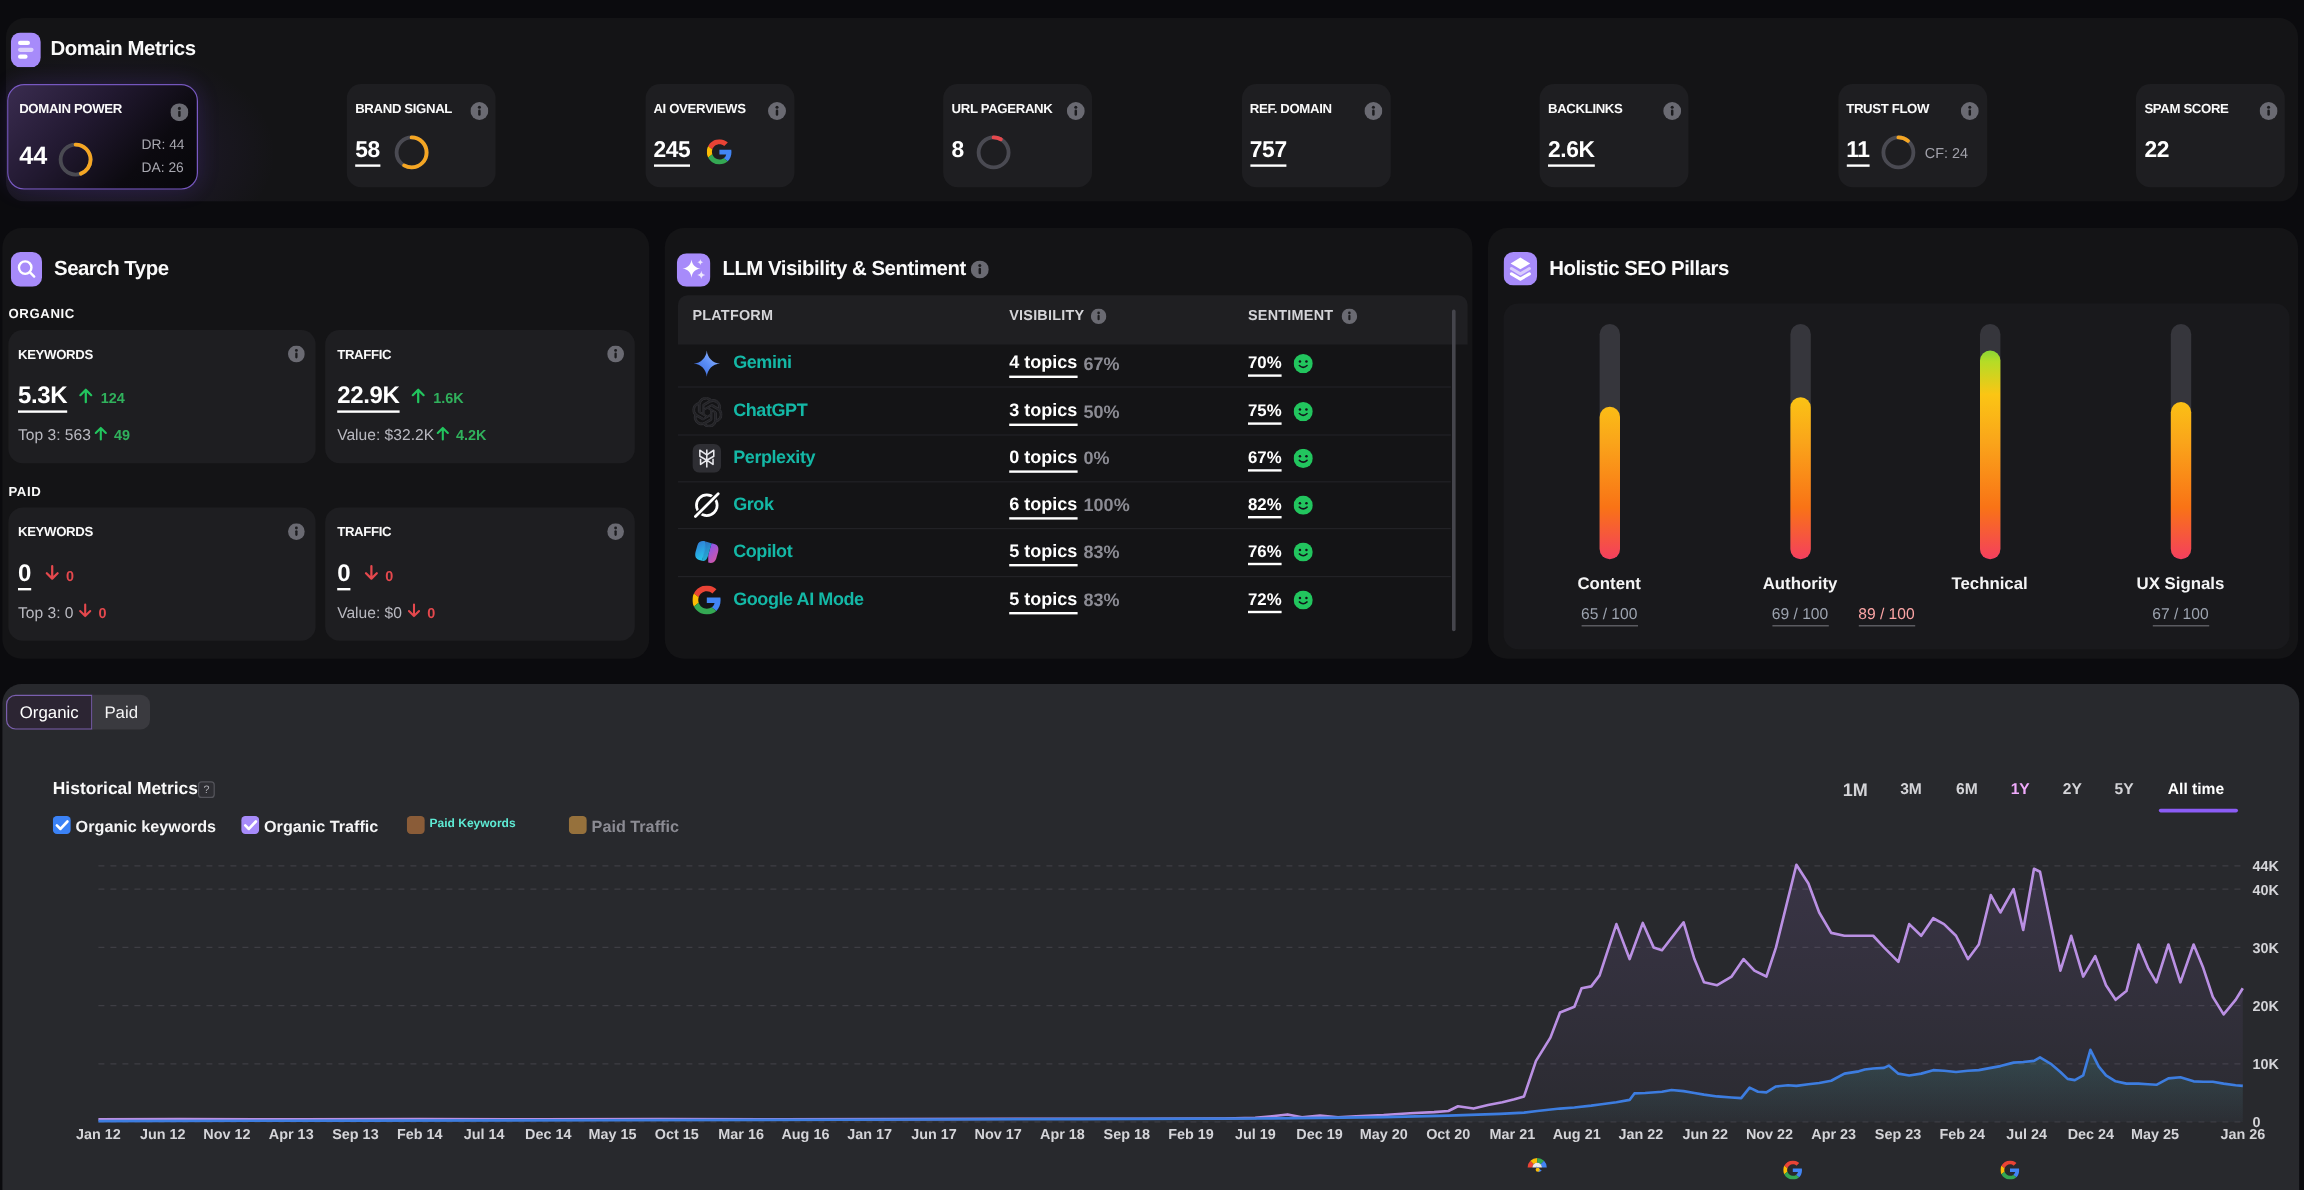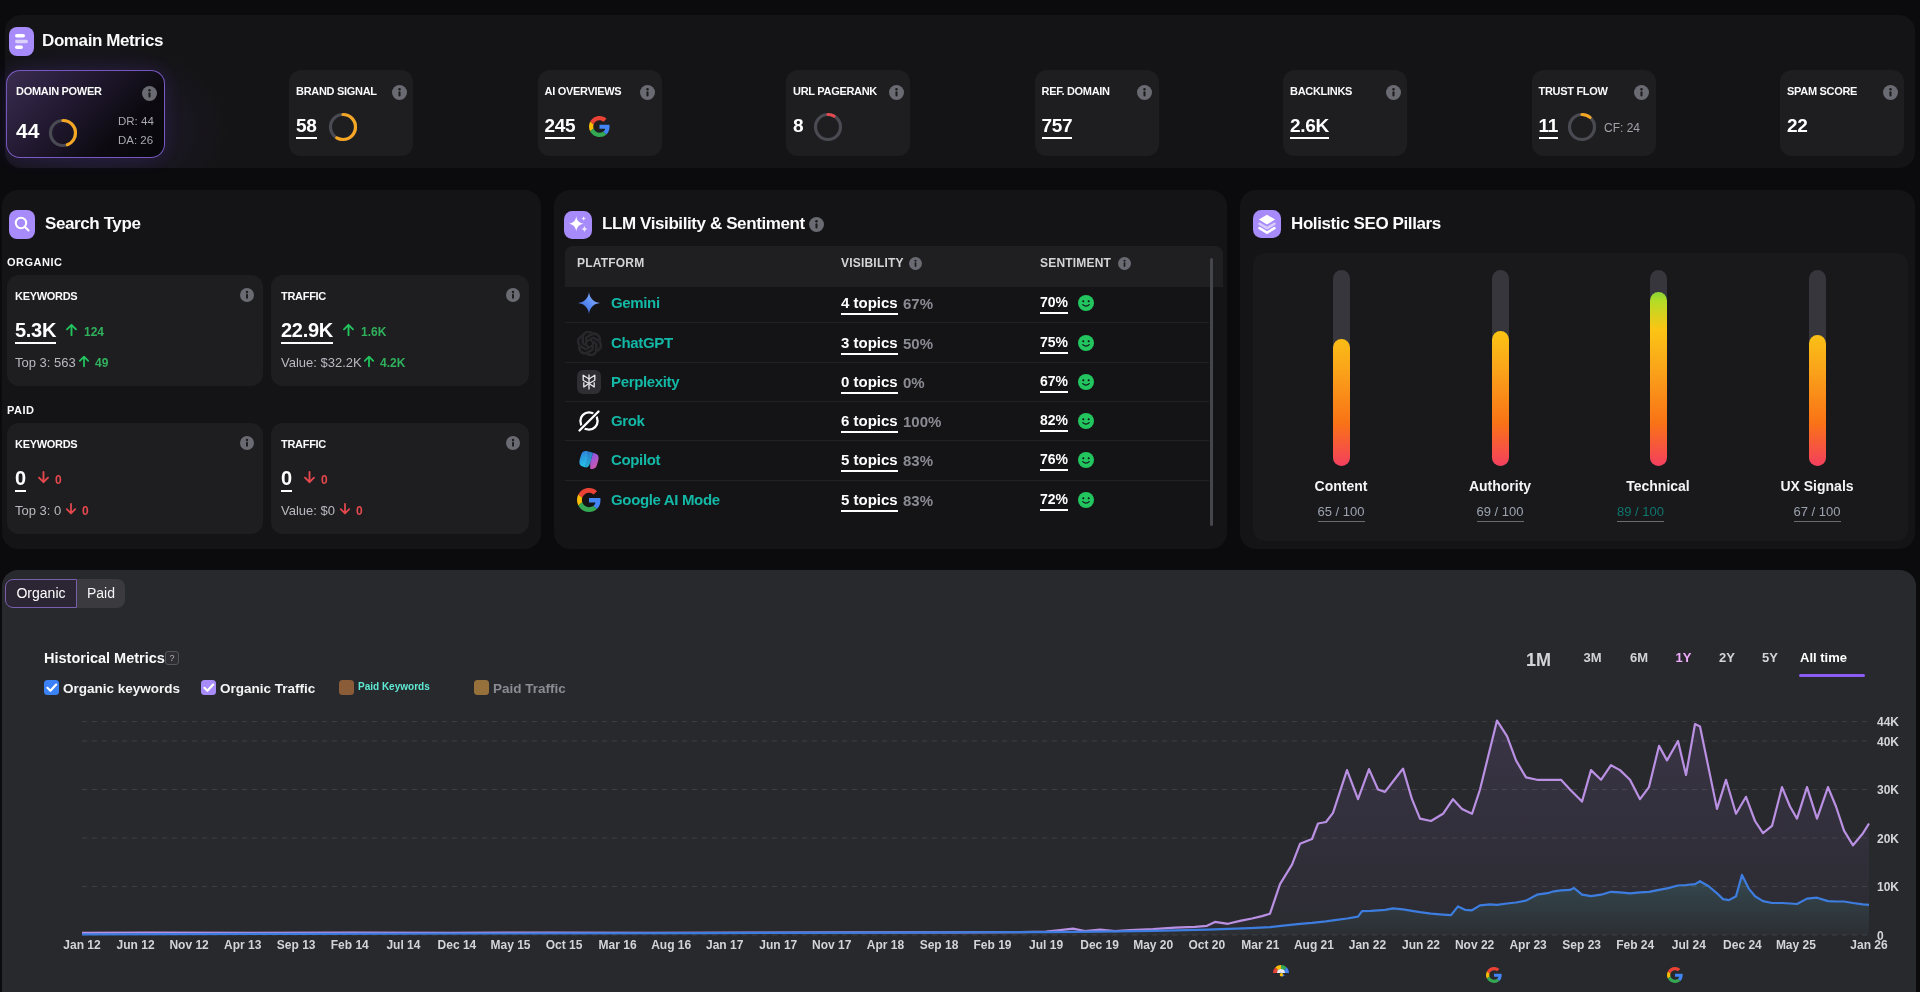--- a/index.html
+++ b/index.html
@@ -346,21 +346,21 @@
 <div class="abs" style="left:1332.5px;top:339px;width:17px;height:127px;border-radius:9px;background:linear-gradient(to top,#f43f5e 0%,#f97316 22%,#faa51a 50%,#fbc514 70%,#b5dc26 84%,#26c55e 100%);background-size:17px 196px;background-position:bottom"></div>
 <div class="abs" style="left:1281px;top:478px;width:120px;text-align:center;font-size:14px;font-weight:bold;color:#f4f4f5">Content</div>
 <div class="abs" style="left:1281px;top:504px;width:120px;text-align:center;font-size:13px;color:#9ca3af"><span style="border-bottom:1.5px solid #6b6b72;padding-bottom:2px">65 / 100</span></div>
 <div class="abs" style="left:1491.5px;top:270px;width:17px;height:196px;background:#36363c;border-radius:9px"></div>
 <div class="abs" style="left:1491.5px;top:331px;width:17px;height:135px;border-radius:9px;background:linear-gradient(to top,#f43f5e 0%,#f97316 22%,#faa51a 50%,#fbc514 70%,#b5dc26 84%,#26c55e 100%);background-size:17px 196px;background-position:bottom"></div>
 <div class="abs" style="left:1440px;top:478px;width:120px;text-align:center;font-size:14px;font-weight:bold;color:#f4f4f5">Authority</div>
 <div class="abs" style="left:1440px;top:504px;width:120px;text-align:center;font-size:13px;color:#9ca3af"><span style="border-bottom:1.5px solid #6b6b72;padding-bottom:2px">69 / 100</span></div>
 <div class="abs" style="left:1649.5px;top:270px;width:17px;height:196px;background:#36363c;border-radius:9px"></div>
 <div class="abs" style="left:1649.5px;top:292px;width:17px;height:174px;border-radius:9px;background:linear-gradient(to top,#f43f5e 0%,#f97316 22%,#faa51a 50%,#fbc514 70%,#b5dc26 84%,#26c55e 100%);background-size:17px 196px;background-position:bottom"></div>
 <div class="abs" style="left:1598px;top:478px;width:120px;text-align:center;font-size:14px;font-weight:bold;color:#f4f4f5">Technical</div>
-<div class="abs" style="left:1544px;top:504px;width:120px;text-align:right;font-size:13px;color:#0f766e"><span style="border-bottom:1.5px solid #6b6b72;padding-bottom:2px">89 / 100</span></div>
+<div class="abs" style="left:1512px;top:504px;width:120px;text-align:center;font-size:13px;color:#fca5a5"><span style="border-bottom:1.5px solid #6b6b72;padding-bottom:2px">89 / 100</span></div>
 <div class="abs" style="left:1808.5px;top:270px;width:17px;height:196px;background:#36363c;border-radius:9px"></div>
 <div class="abs" style="left:1808.5px;top:335px;width:17px;height:131px;border-radius:9px;background:linear-gradient(to top,#f43f5e 0%,#f97316 22%,#faa51a 50%,#fbc514 70%,#b5dc26 84%,#26c55e 100%);background-size:17px 196px;background-position:bottom"></div>
 <div class="abs" style="left:1757px;top:478px;width:120px;text-align:center;font-size:14px;font-weight:bold;color:#f4f4f5">UX Signals</div>
 <div class="abs" style="left:1757px;top:504px;width:120px;text-align:center;font-size:13px;color:#9ca3af"><span style="border-bottom:1.5px solid #6b6b72;padding-bottom:2px">67 / 100</span></div>
 <div class="abs" style="left:2px;top:570px;width:1914px;height:422px;background:#28292d;border-radius:16px 16px 0 0"></div>
 <div class="abs" style="left:5px;top:579px;width:72px;height:29px;background:#2c2533;border:1px solid #7a5fae;border-radius:8px 0 0 8px;color:#fff;font-size:14px;line-height:27px;text-align:center">Organic</div>
 <div class="abs" style="left:77px;top:579px;width:48px;height:29px;background:#3a3a3f;border-radius:0 8px 8px 0;color:#f4f4f5;font-size:14px;line-height:29px;text-align:center">Paid</div>
 <div class="abs" style="left:44px;top:650px;font-size:14.5px;font-weight:bold;color:#fafafa">Historical Metrics</div>
 <div class="abs" style="left:165px;top:651px;width:14px;height:14px;border:1px solid #55555c;background:#2e2e33;border-radius:3px;font-size:9px;color:#b0b0b6;text-align:center;line-height:12px">?</div>
 <svg class="abs" style="left:44px;top:680px" width="15" height="15" viewBox="0 0 15 15">
@@ -374,27 +374,27 @@
   </svg>
 <div class="abs" style="left:220px;top:681px;font-size:13.5px;font-weight:bold;color:#f4f4f5">Organic Traffic</div>
 <svg class="abs" style="left:339px;top:680px" width="15" height="15" viewBox="0 0 15 15">
     <rect width="15" height="15" rx="3.5" fill="#8a5c38"></rect>
   </svg>
 <div class="abs" style="left:358px;top:681px;font-size:10px;font-weight:bold;color:#5eead4">Paid Keywords</div>
 <svg class="abs" style="left:474px;top:680px" width="15" height="15" viewBox="0 0 15 15">
     <rect width="15" height="15" rx="3.5" fill="#96713c"></rect>
   </svg>
 <div class="abs" style="left:493px;top:681px;font-size:13.5px;font-weight:bold;color:#8b8b93">Paid Traffic</div>
-<div class="abs" style="left:1526px;top:650px;width:40px;font-size:18px;font-weight:bold;color:#d4d4d8">1M</div>
+<div class="abs" style="left:1526px;top:650px;width:40px;text-align:center;font-size:15px;font-weight:bold;color:#d4d4d8">1M</div>
 <div class="abs" style="left:1572.5px;top:650px;width:40px;text-align:center;font-size:13px;font-weight:bold;color:#d4d4d8">3M</div>
 <div class="abs" style="left:1619px;top:650px;width:40px;text-align:center;font-size:13px;font-weight:bold;color:#d4d4d8">6M</div>
 <div class="abs" style="left:1663.5px;top:650px;width:40px;text-align:center;font-size:13px;font-weight:bold;color:#f0abfc">1Y</div>
 <div class="abs" style="left:1707px;top:650px;width:40px;text-align:center;font-size:13px;font-weight:bold;color:#d4d4d8">2Y</div>
 <div class="abs" style="left:1750px;top:650px;width:40px;text-align:center;font-size:13px;font-weight:bold;color:#d4d4d8">5Y</div>
-<div class="abs" style="left:1800px;top:650px;width:60px;text-align:left;font-size:13px;font-weight:bold;color:#fff">All time</div>
+<div class="abs" style="left:1800px;top:650px;width:60px;text-align:center;font-size:13px;font-weight:bold;color:#fff">All time</div>
 <div class="abs" style="left:1799px;top:674px;width:66px;height:3px;background:#8b5cf6;border-radius:2px"></div>
 <svg class="abs" style="left:0;top:700px" width="1920" height="292" viewBox="0 0 1920 292">
     <defs>
       <linearGradient id="pfill" x1="0" y1="0" x2="0" y2="1">
         <stop offset="0" stop-color="#b98aff" stop-opacity="0.12"></stop>
         <stop offset="1" stop-color="#b98aff" stop-opacity="0.02"></stop>
       </linearGradient>
       <linearGradient id="bfill" x1="0" y1="0" x2="0" y2="1">
         <stop offset="0" stop-color="#4fd1c5" stop-opacity="0.17"></stop>
         <stop offset="1" stop-color="#4fd1c5" stop-opacity="0.02"></stop>

